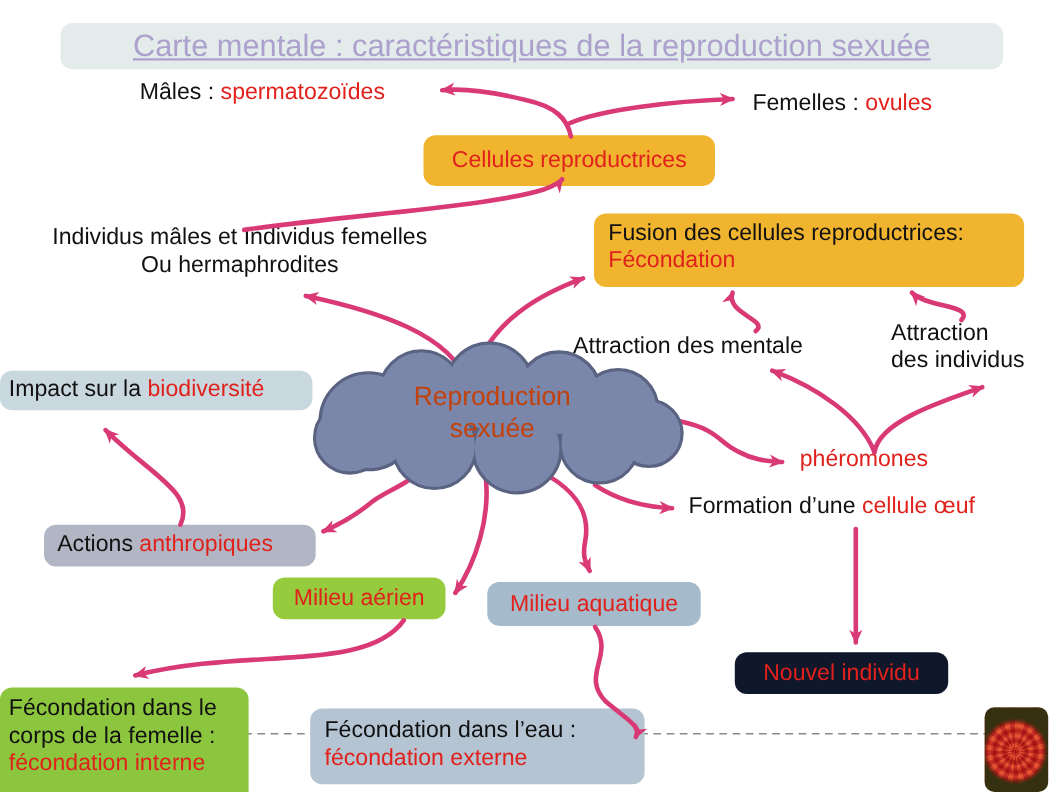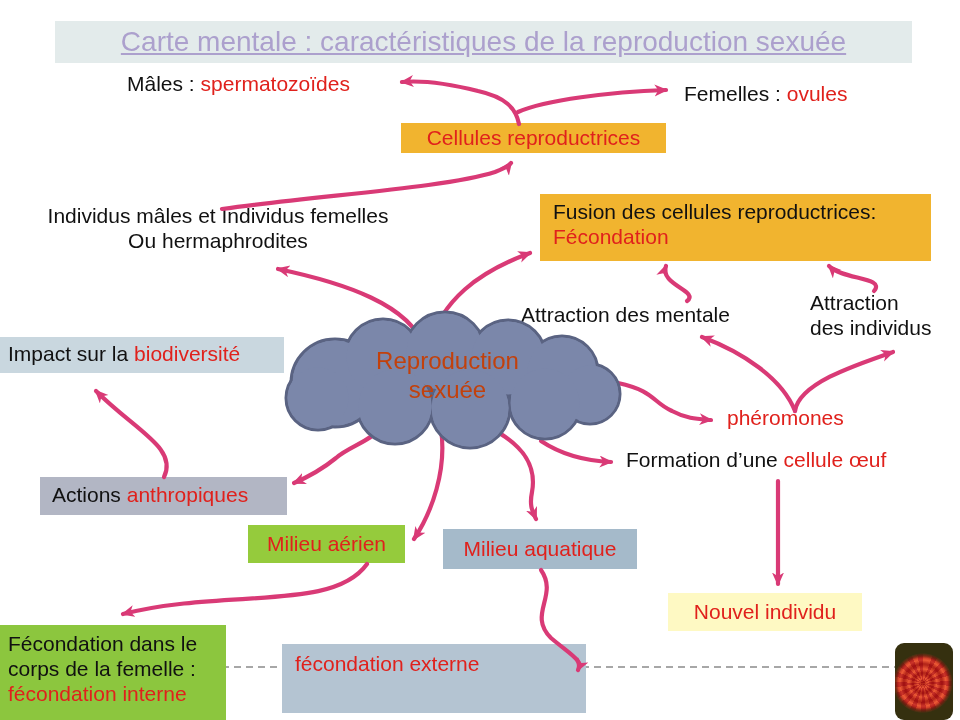--- a/index.html
+++ b/index.html
@@ -1,50 +1,50 @@
 <!DOCTYPE html>
 <html><head>
 <meta charset="utf-8">
 <style>
   html,body{margin:0;padding:0;background:#fff;}
   #stage{
     position:relative;width:960px;height:720px;overflow:hidden;
     font-family:"Liberation Sans",sans-serif;background:#fff;
   }
-  .abs{position:absolute;}
+  .abs{position:absolute;border-radius:11px;}
   svg{position:absolute;left:0;top:0;pointer-events:none;}
   #underlay{z-index:0;}
   .node{z-index:2;font-size:21px;line-height:1.18;color:#111;white-space:nowrap;}
   .red{color:#E0211C;}
   #arrowlayer{z-index:3;}
   #title-bar{
     left:55px;top:21px;width:857px;height:42px;background:#E3EBEB;z-index:2;
     display:flex;align-items:center;justify-content:center;
   }
   #title-bar .t{
     font-size:28px;color:#ACA0CD;text-decoration:underline;white-space:nowrap;
   }
   #cloud-label{
     left:300px;top:346px;width:295px;z-index:4;text-align:center;
     color:#c2410c;font-size:24px;line-height:1.22;
   }
-  #node-cellules{left:385px;top:123px;width:265px;height:30px;background:#F1B42F;
-    display:flex;align-items:center;justify-content:center;margin-left:16px;}
+  #node-cellules{left:385px;top:123px;width:265px;height:46px;background:#F1B42F;
+    display:flex;align-items:center;justify-content:center;}
   #node-individus{left:18px;top:204px;width:400px;text-align:center;}
   #node-fusion{left:540px;top:194px;width:391px;height:67px;background:#F1B42F;
     box-sizing:border-box;padding:6px 0 0 13px;}
   #node-impact{left:0px;top:337px;width:284px;height:36px;background:#C9D7DF;
     box-sizing:border-box;padding:5px 0 0 8px;}
   #node-actions{left:40px;top:477px;width:247px;height:38px;background:#B2B6C4;
     box-sizing:border-box;padding:6px 0 0 12px;}
   #node-aerien{left:248px;top:525px;width:157px;height:38px;background:#95CB3C;
     display:flex;align-items:center;justify-content:center;}
   #node-aquatique{left:443px;top:529px;width:194px;height:40px;background:#A5BACA;
     display:flex;align-items:center;justify-content:center;}
-  #node-nouvel{left:668px;top:593px;width:194px;height:38px;background:#fef9c3;
+  #node-nouvel{left:668px;top:593px;width:194px;height:38px;background:#0f172a;
     display:flex;align-items:center;justify-content:center;}
   #node-fec-interne{left:0px;top:625px;width:226px;height:114px;background:#8CC63E;
     box-sizing:border-box;padding:7px 0 0 8px;}
   #node-fec-externe{left:282px;top:644px;width:304px;height:69px;background:#B4C4D2;
     box-sizing:border-box;padding:8px 0 0 13px;}
   #node-males{left:127px;top:72px;}
   #node-femelles{left:684px;top:82px;}
   #node-attr-cellules{left:521px;top:303px;}
   #node-attr-individus{left:810px;top:291px;}
   #node-pheromones{left:727px;top:406px;}
@@ -130,20 +130,21 @@
     <span class="red">Nouvel individu</span>
   </div>
 
   <div id="node-fec-interne" class="abs node">
     <div>Fécondation dans le</div>
     <div>corps de la femelle :</div>
     <div class="red">fécondation interne</div>
   </div>
 
   <div id="node-fec-externe" class="abs node">
+    <div>Fécondation dans l’eau :</div>
     <div class="red">fécondation externe</div>
   </div>
 
   <div id="flower" class="abs"></div>
 
   <svg id="arrowlayer" width="960" height="720" viewBox="0 0 960 720">
     <defs>
       <marker id="ah" markerUnits="userSpaceOnUse" markerWidth="16" markerHeight="14" refX="11.5" refY="6" orient="auto">
         <path d="M0,0 L13.5,6 L0,12 L3.8,6 z" fill="#D93A76"></path>
       </marker>

